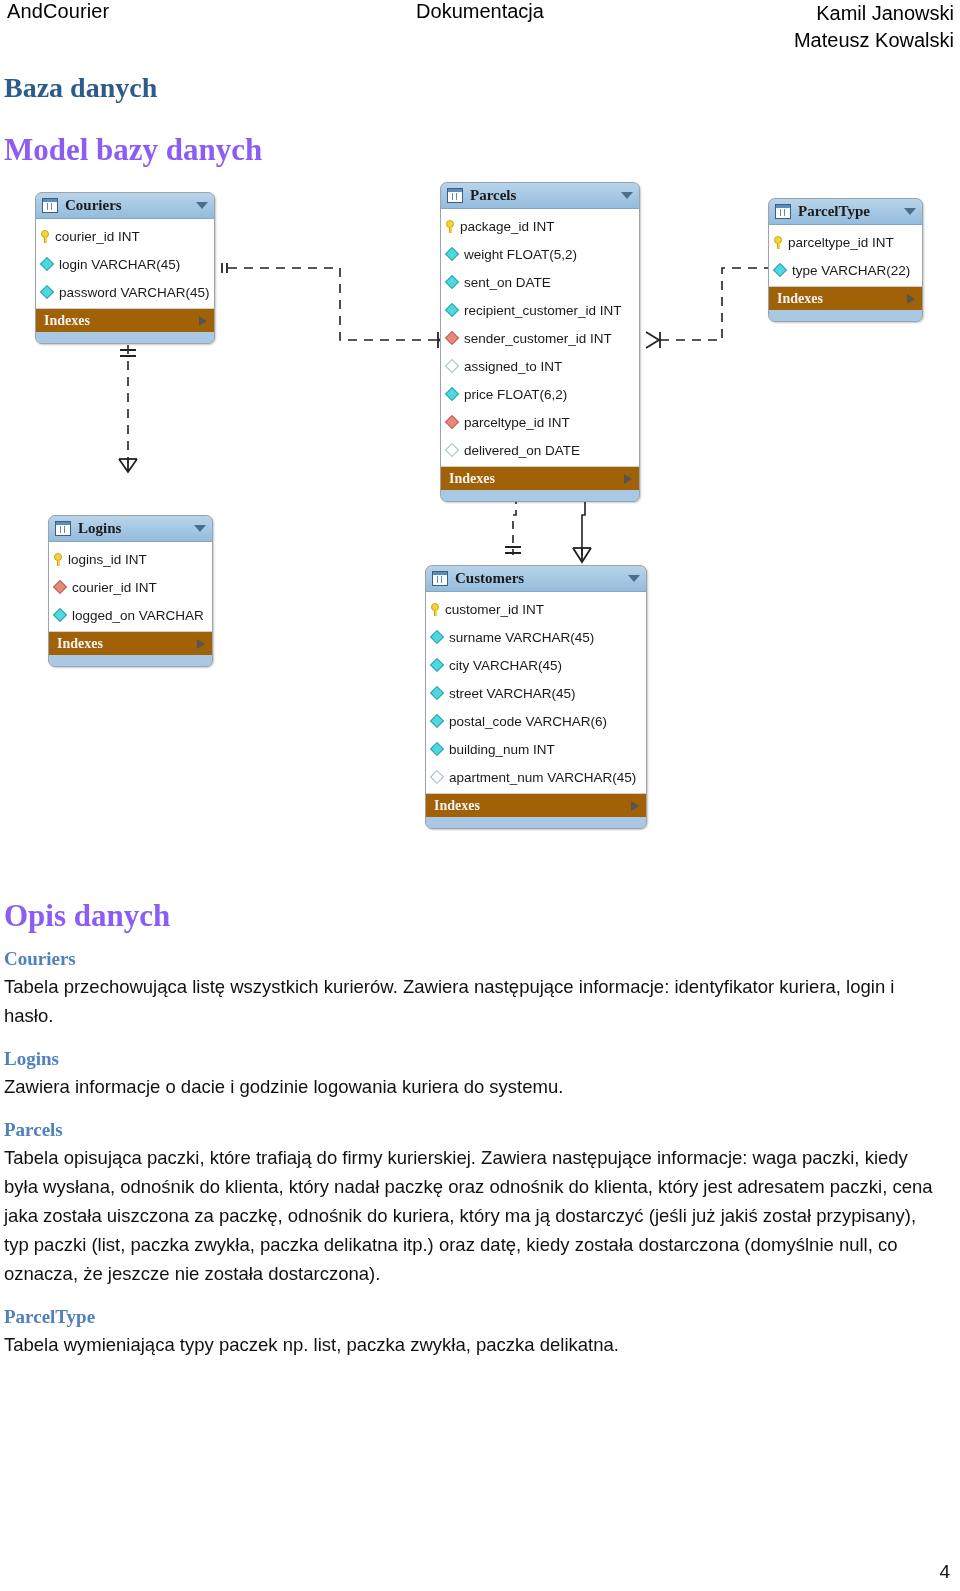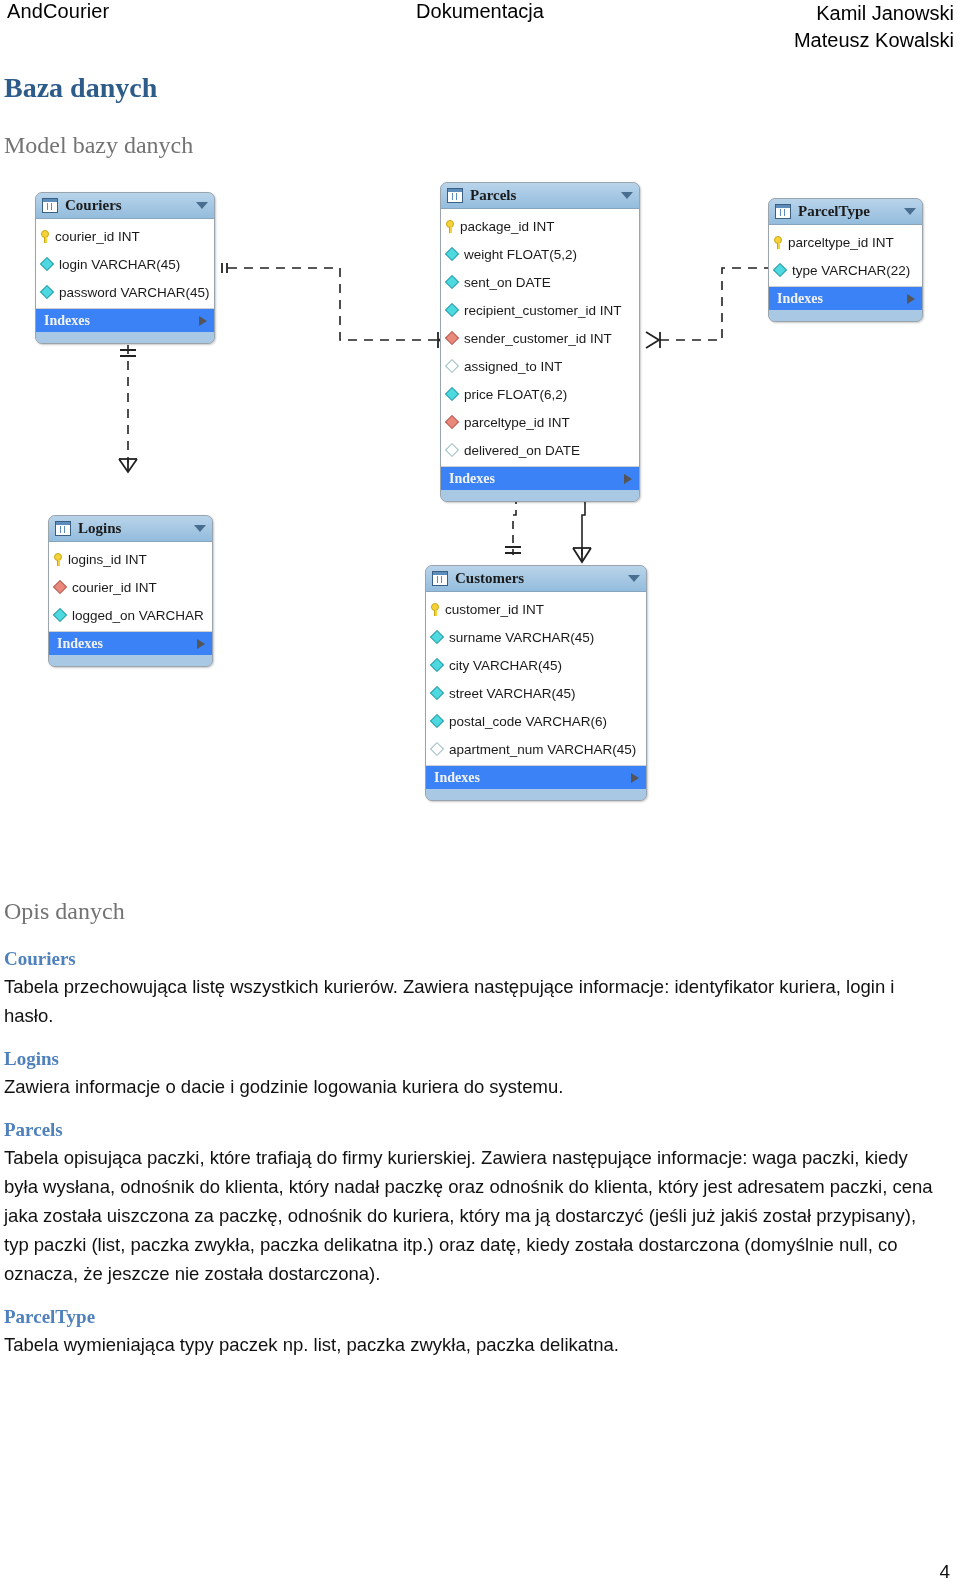--- a/index.html
+++ b/index.html
@@ -53,23 +53,23 @@
     margin: 0;
     font-family: "Liberation Serif", serif;
     font-size: 28px;
     font-weight: bold;
     color: #2E5C8A;
   }
   h2.doc-h2 {
     position: absolute;
     margin: 0;
     font-family: "Liberation Serif", serif;
-    font-size: 24px;
-    font-weight: normal;
-    color: #737373;
+    font-size: 31px;
+    font-weight: bold;
+    color: #8b5cf6;
   }
   h3.doc-h3 {
     margin: 0 0 2px 0;
     font-family: "Liberation Serif", serif;
     font-size: 19px;
     font-weight: bold;
     color: #4F81BD;
   }
 
   
@@ -236,21 +236,21 @@
   .fi-null {
     background: #ffffff;
     border: 1px solid #9bbcc6;
     transform: rotate(45deg);
     width: 8px; height: 8px;
     margin-left: 1px;
     margin-right: 7px;
   }
   .er-indexes {
     height: 24px;
-    background: #3b82f6;
+    background: #a16207;
     border-top: 1px solid #cfcfcf;
     display: flex;
     align-items: center;
     padding: 0 7px 0 8px;
     box-sizing: border-box;
   }
   .er-indexes-label {
     font-family: "Liberation Serif", serif;
     font-weight: bold;
     font-size: 14px;
@@ -468,20 +468,24 @@
         </div>
       <div class="er-field">
           <span class="fi fi-nn"></span>
           <span>street VARCHAR(45)</span>
         </div>
       <div class="er-field">
           <span class="fi fi-nn"></span>
           <span>postal_code VARCHAR(6)</span>
         </div>
       <div class="er-field">
+          <span class="fi fi-nn"></span>
+          <span>building_num INT</span>
+        </div>
+      <div class="er-field">
           <span class="fi fi-null"></span>
           <span>apartment_num VARCHAR(45)</span>
         </div>
     </div>
     <div class="er-indexes">
       <span class="er-indexes-label">Indexes</span>
       <span class="er-indexes-arrow"></span>
     </div>
     <div class="er-foot"></div>
   </div>

